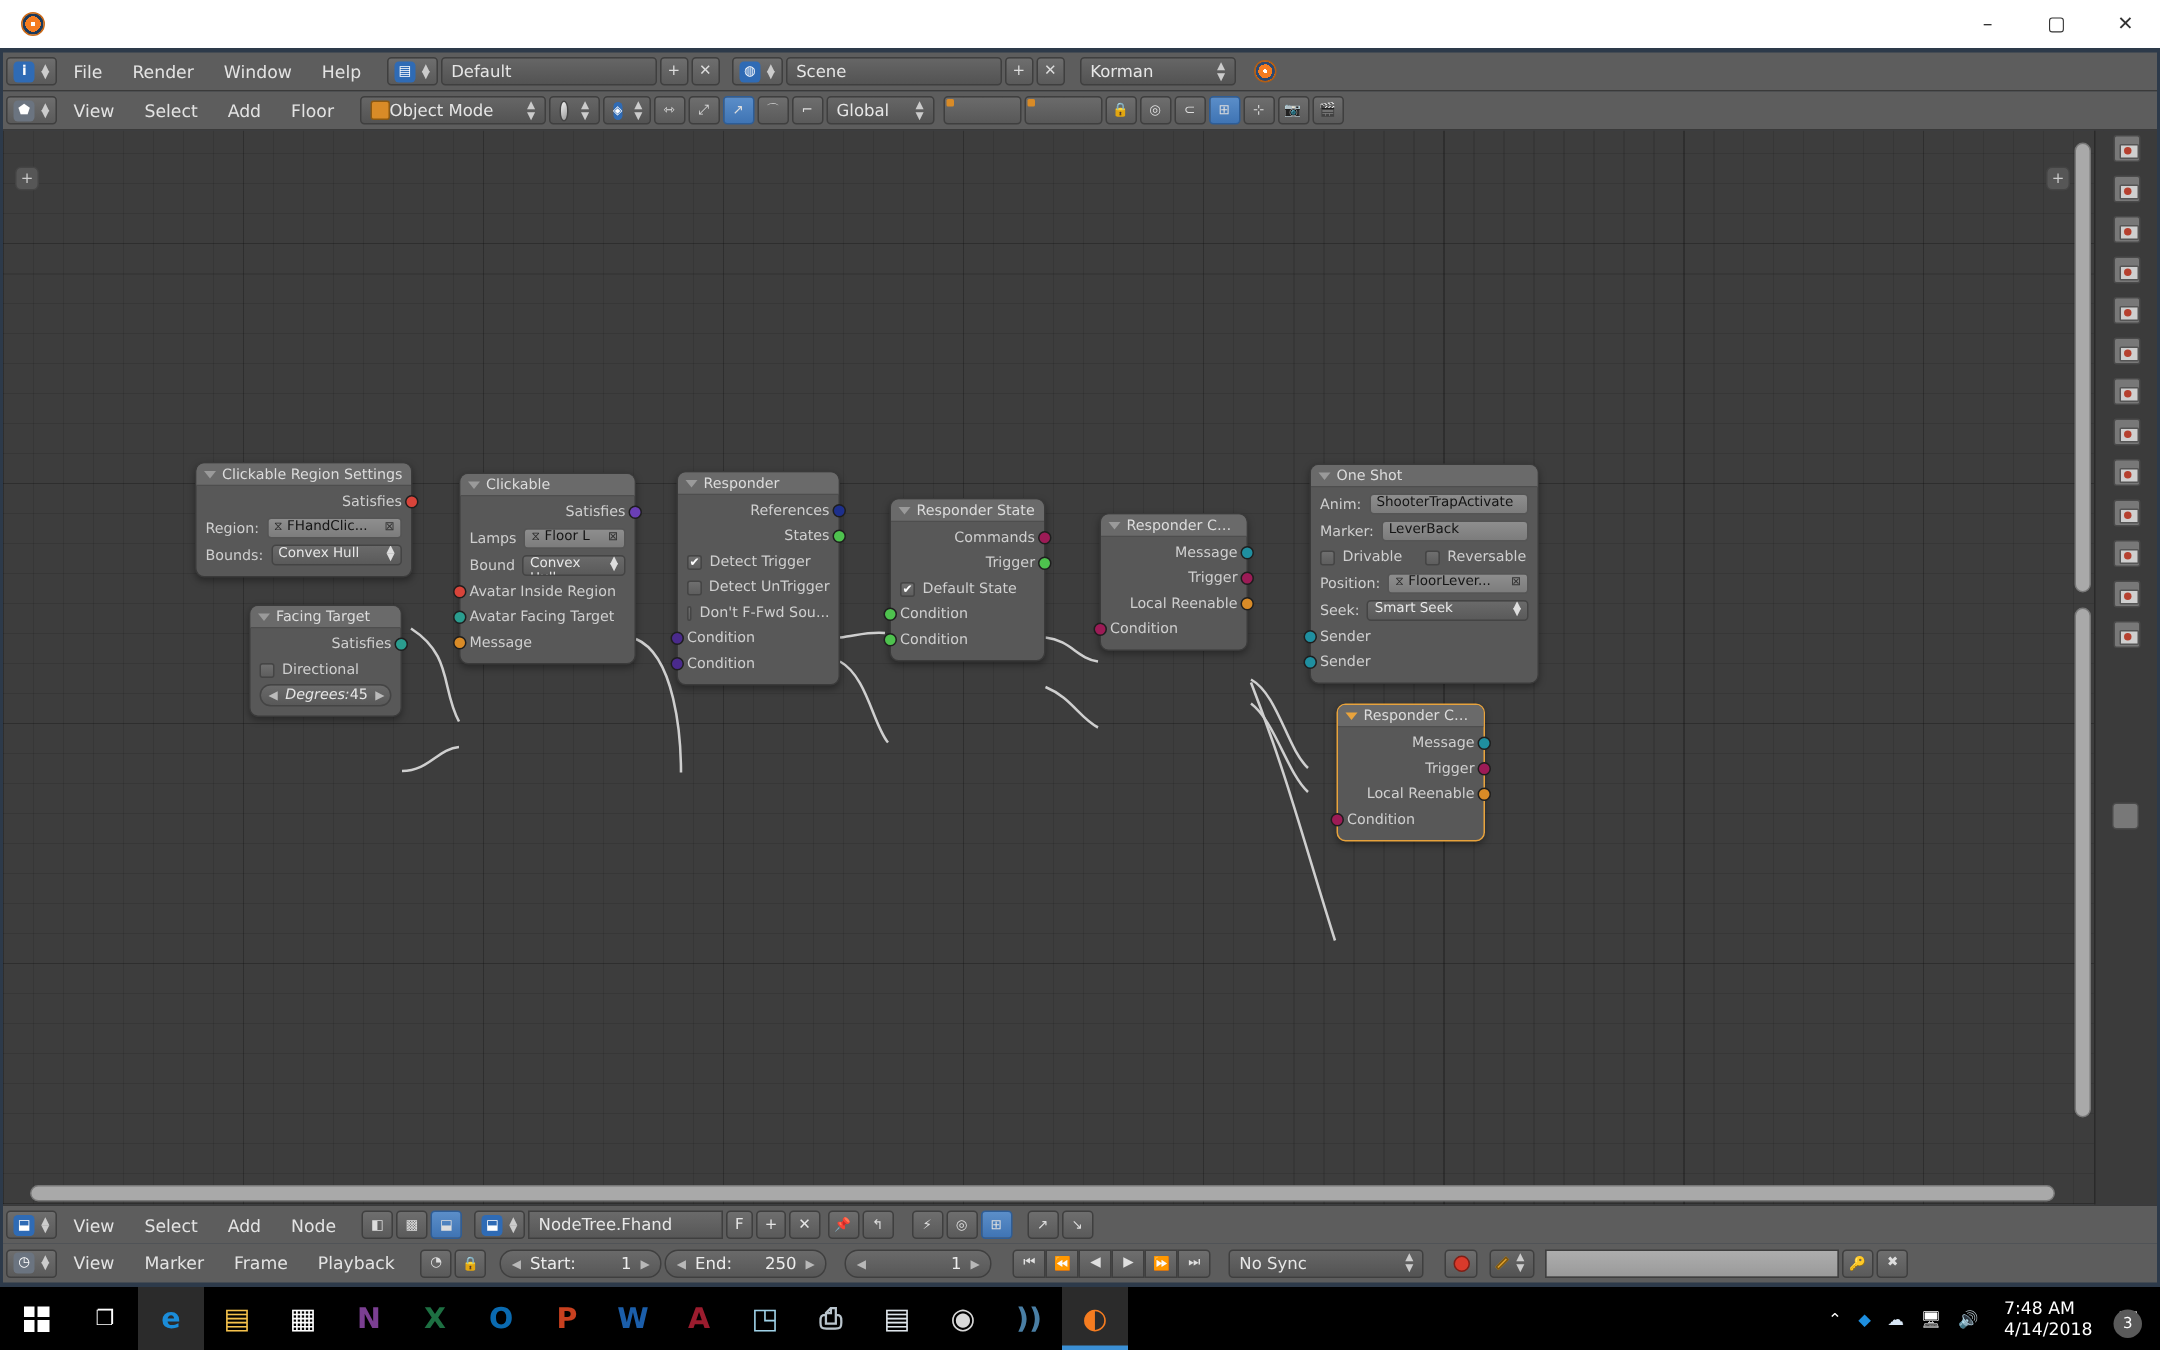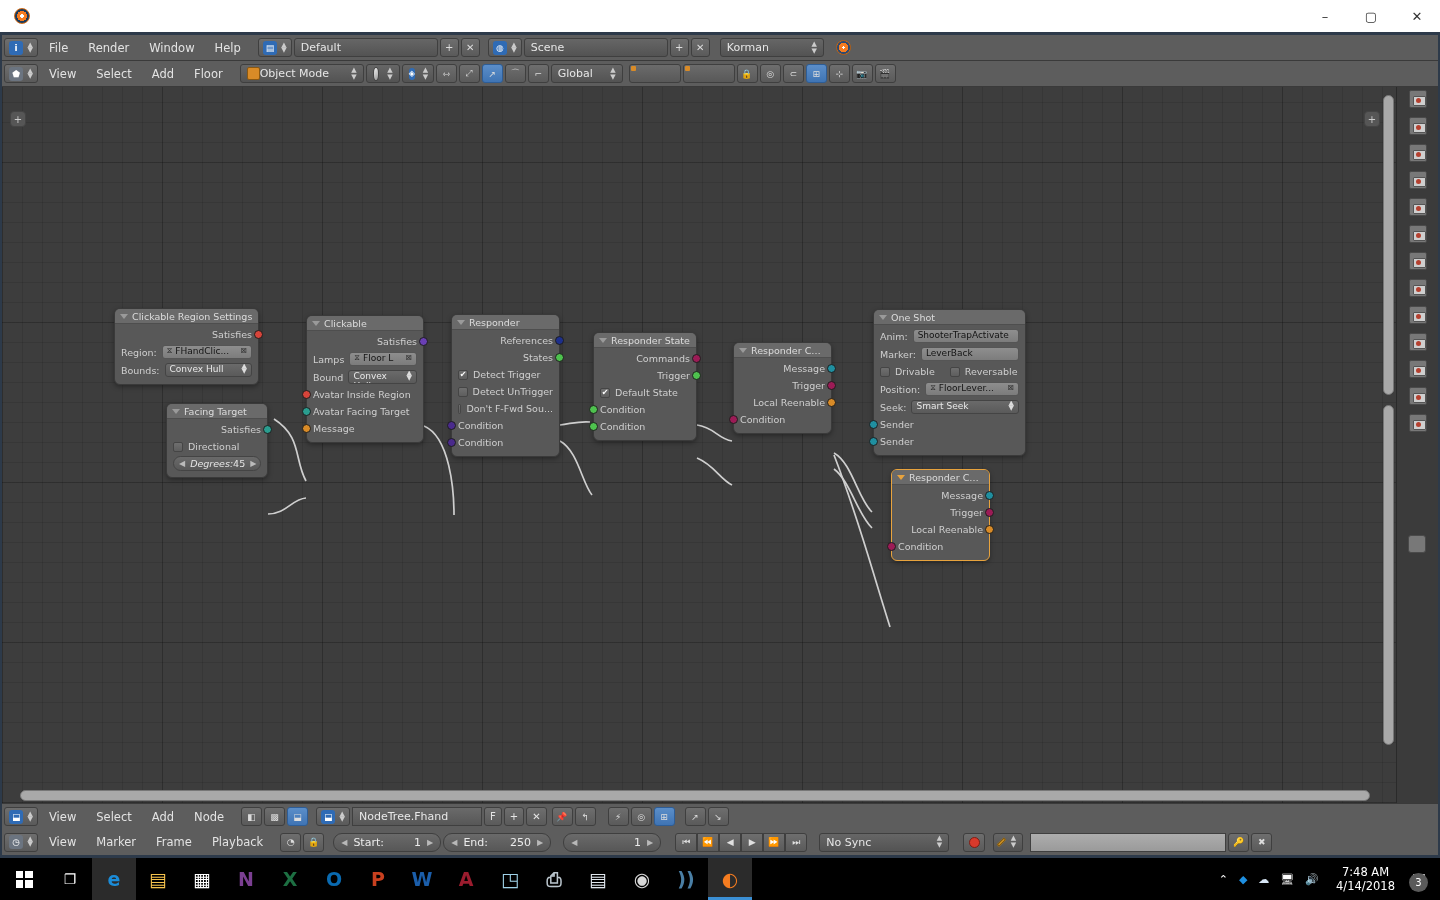--- a/index.html
+++ b/index.html
@@ -178,21 +178,21 @@
   #searchbox { width:290px;height:30px;background:#e9e9e9;display:flex;align-items:center;
     gap:9px;padding:0 10px;}
   #searchbox .circ{width:15px;height:15px;border-radius:50%;border:2px solid #2b2b2b;}
   #searchbox .ph{font-size:12px;color:#3b3b3b;}
   #searchbox .mic{margin-left:auto;font-size:13px;color:#3b3b3b;}
   .tbicon { width:44px;height:42px;display:flex;align-items:center;justify-content:center;}
   .tbicon.active { background:#2b2b2b; }
   .tbicon.active.blend { box-shadow:inset 0 -3px 0 #3b8fd4; }
   #tray { margin-left:auto; display:flex; align-items:center; gap:11px; padding-right:8px;
     color:#fff; font-size:11px;}
-  #clock { text-align:center; line-height:14px; font-size:11.5px; color:#fff;}
+  #clock { text-align:left; line-height:14px; font-size:11.5px; color:#fff;}
   .badge { width:19px;height:19px;border-radius:50%;background:#5a5a5a;color:#fff;
     font-size:10px;display:flex;align-items:center;justify-content:center;
     position:absolute; right:4px; bottom:4px;}
 </style>
 </head>
 <body>
 
 <div id="titlebar">
   <div class="tb-icon"></div>
   <div class="winbtns">
@@ -320,21 +320,21 @@
         <path d="M558,354 C576,364 580,396 590,408"></path>
         <path d="M695,338 C712,340 716,352 730,354"></path>
         <path d="M695,371 C712,378 718,392 730,398"></path>
         <path d="M832,366 C850,376 856,412 870,425"></path>
         <path d="M832,382 C848,394 856,428 870,441"></path>
         <path d="M832,368 C856,430 866,470 888,540"></path>
       </g>
     </svg>
 
     <div id="nodelayer">
-        <div class="node" style="left: 112px; top: 221px; width: 145px;">
+        <div class="node" style="left: 128px; top: 221px; width: 145px;">
           <div class="node-head">
             <span class="tri"></span>
             <span class="node-title">Clickable Region Settings</span>
           </div>
           <div class="node-body">
             <div class="sockrow out">
               <span class="slabel">Satisfies</span>
               <span class="sock r" style="background: rgb(216, 68, 58);"></span>
             </div>
             <div class="proprow">

